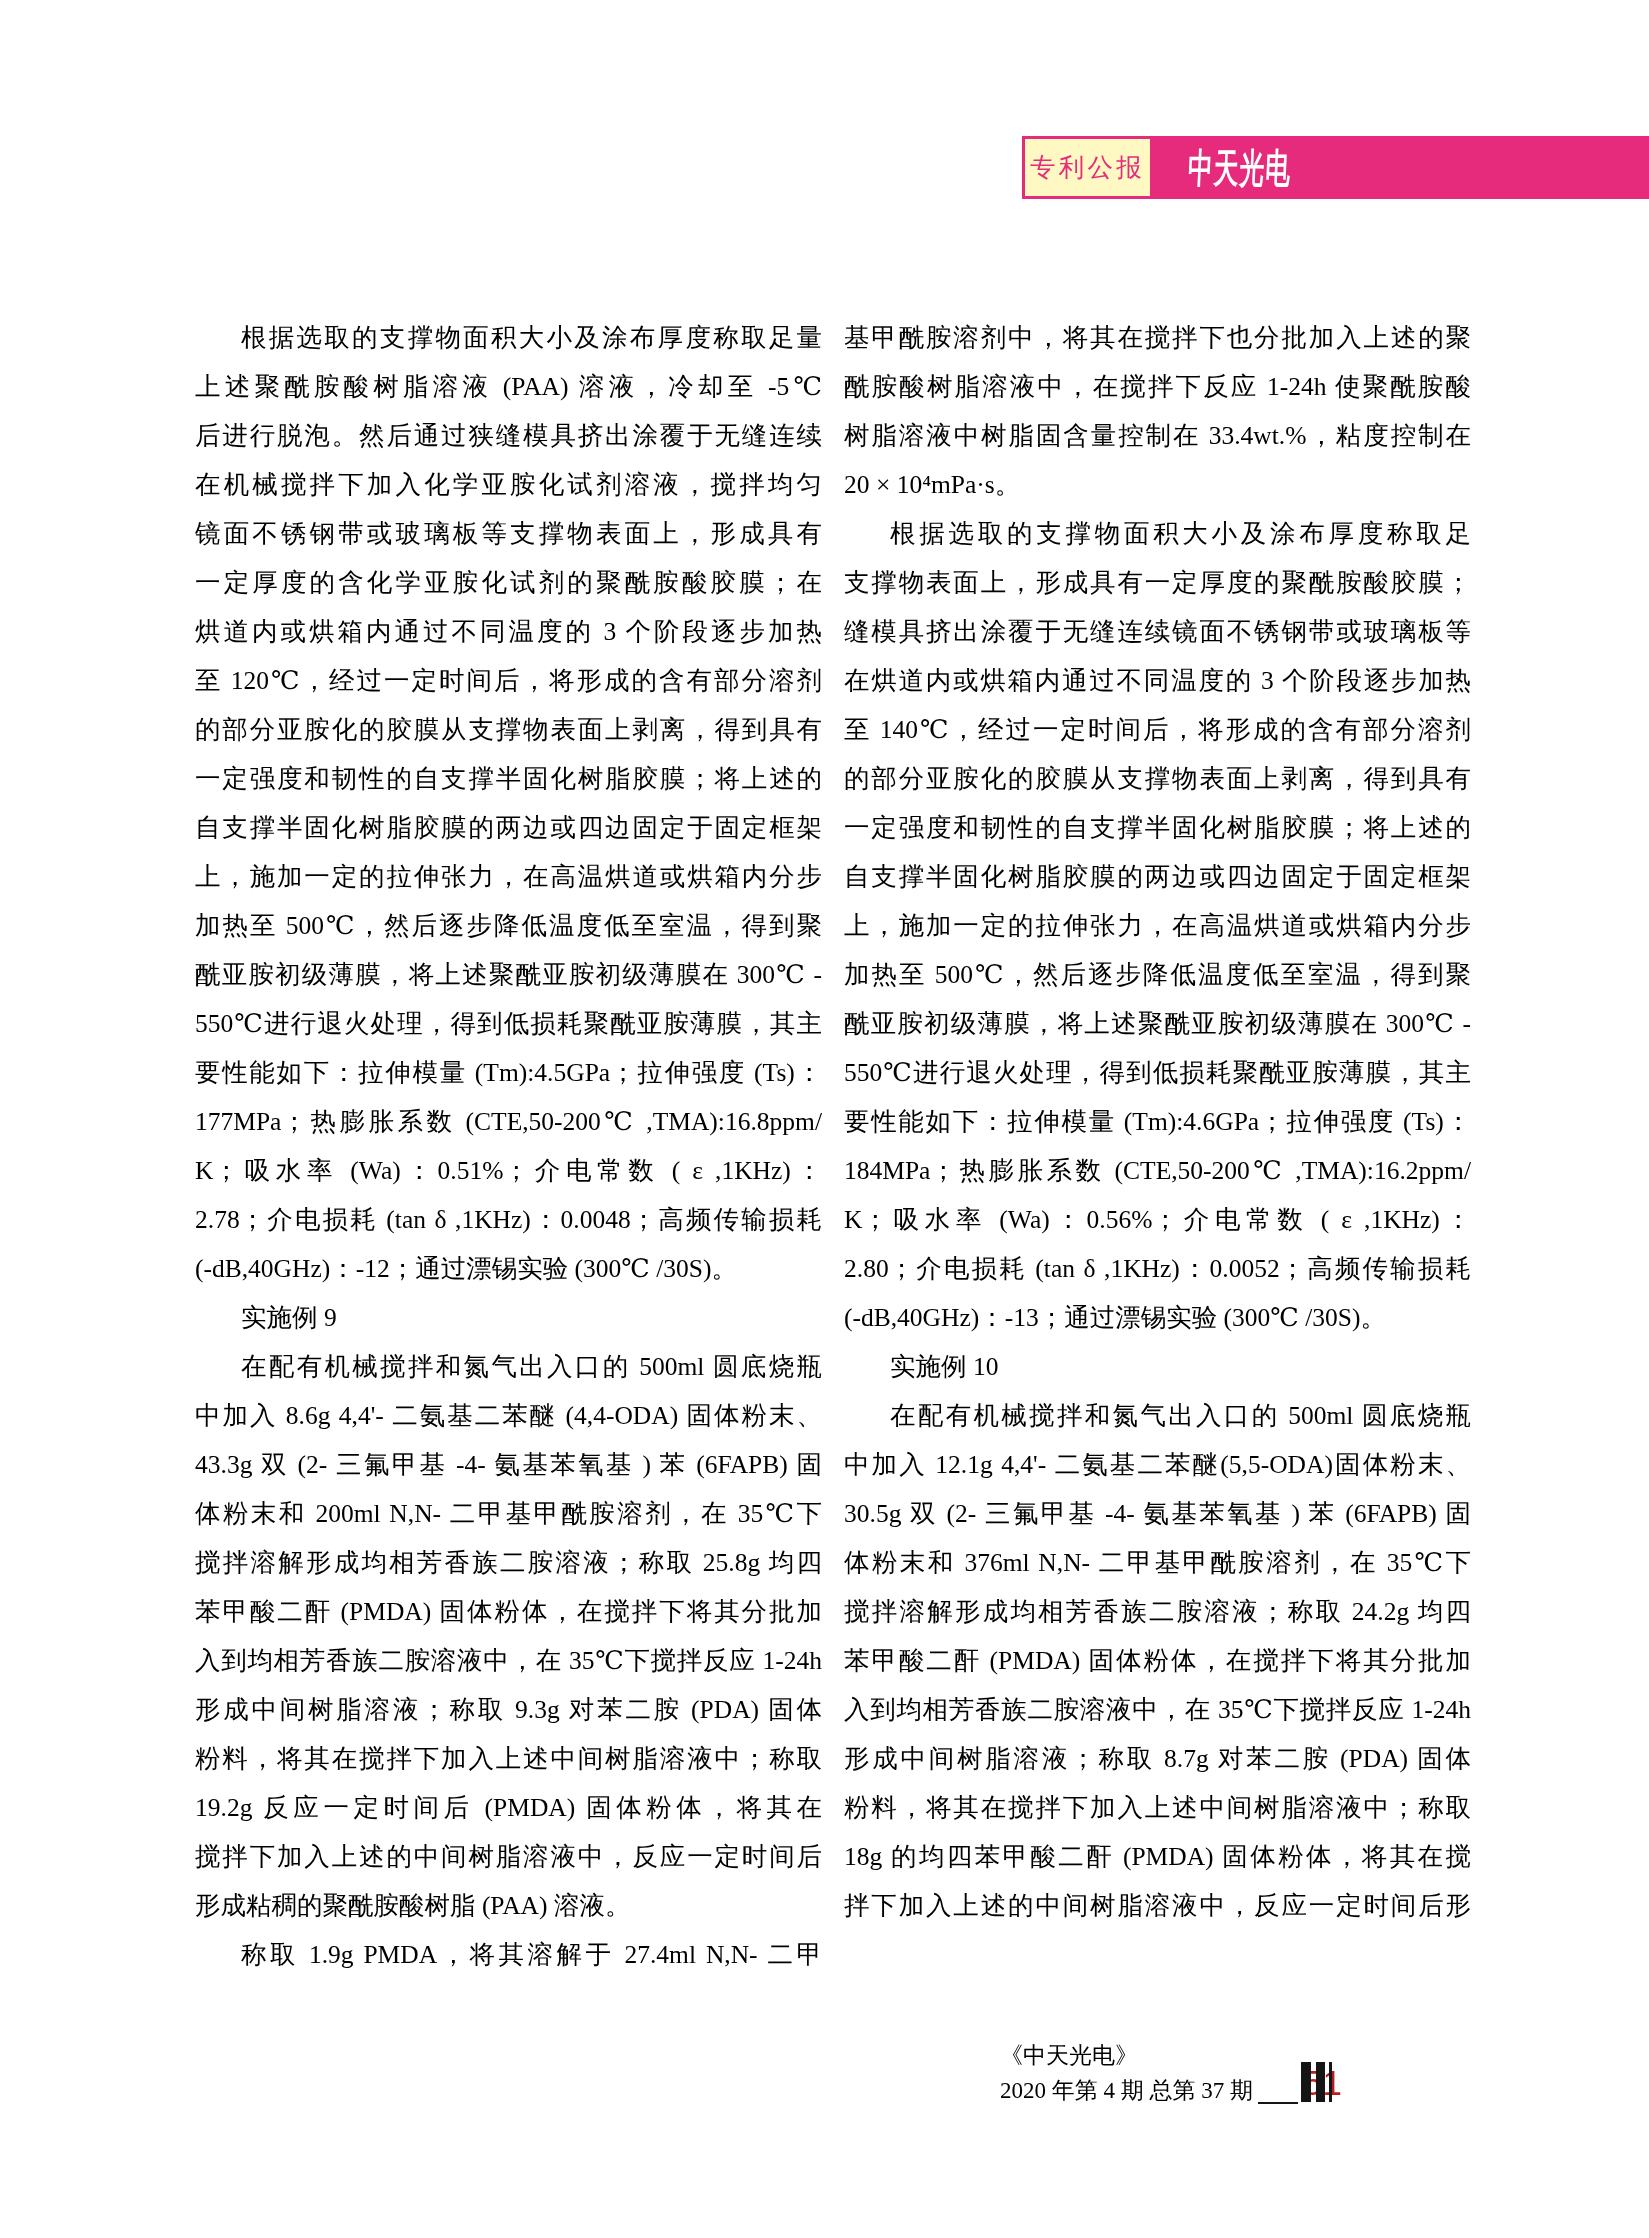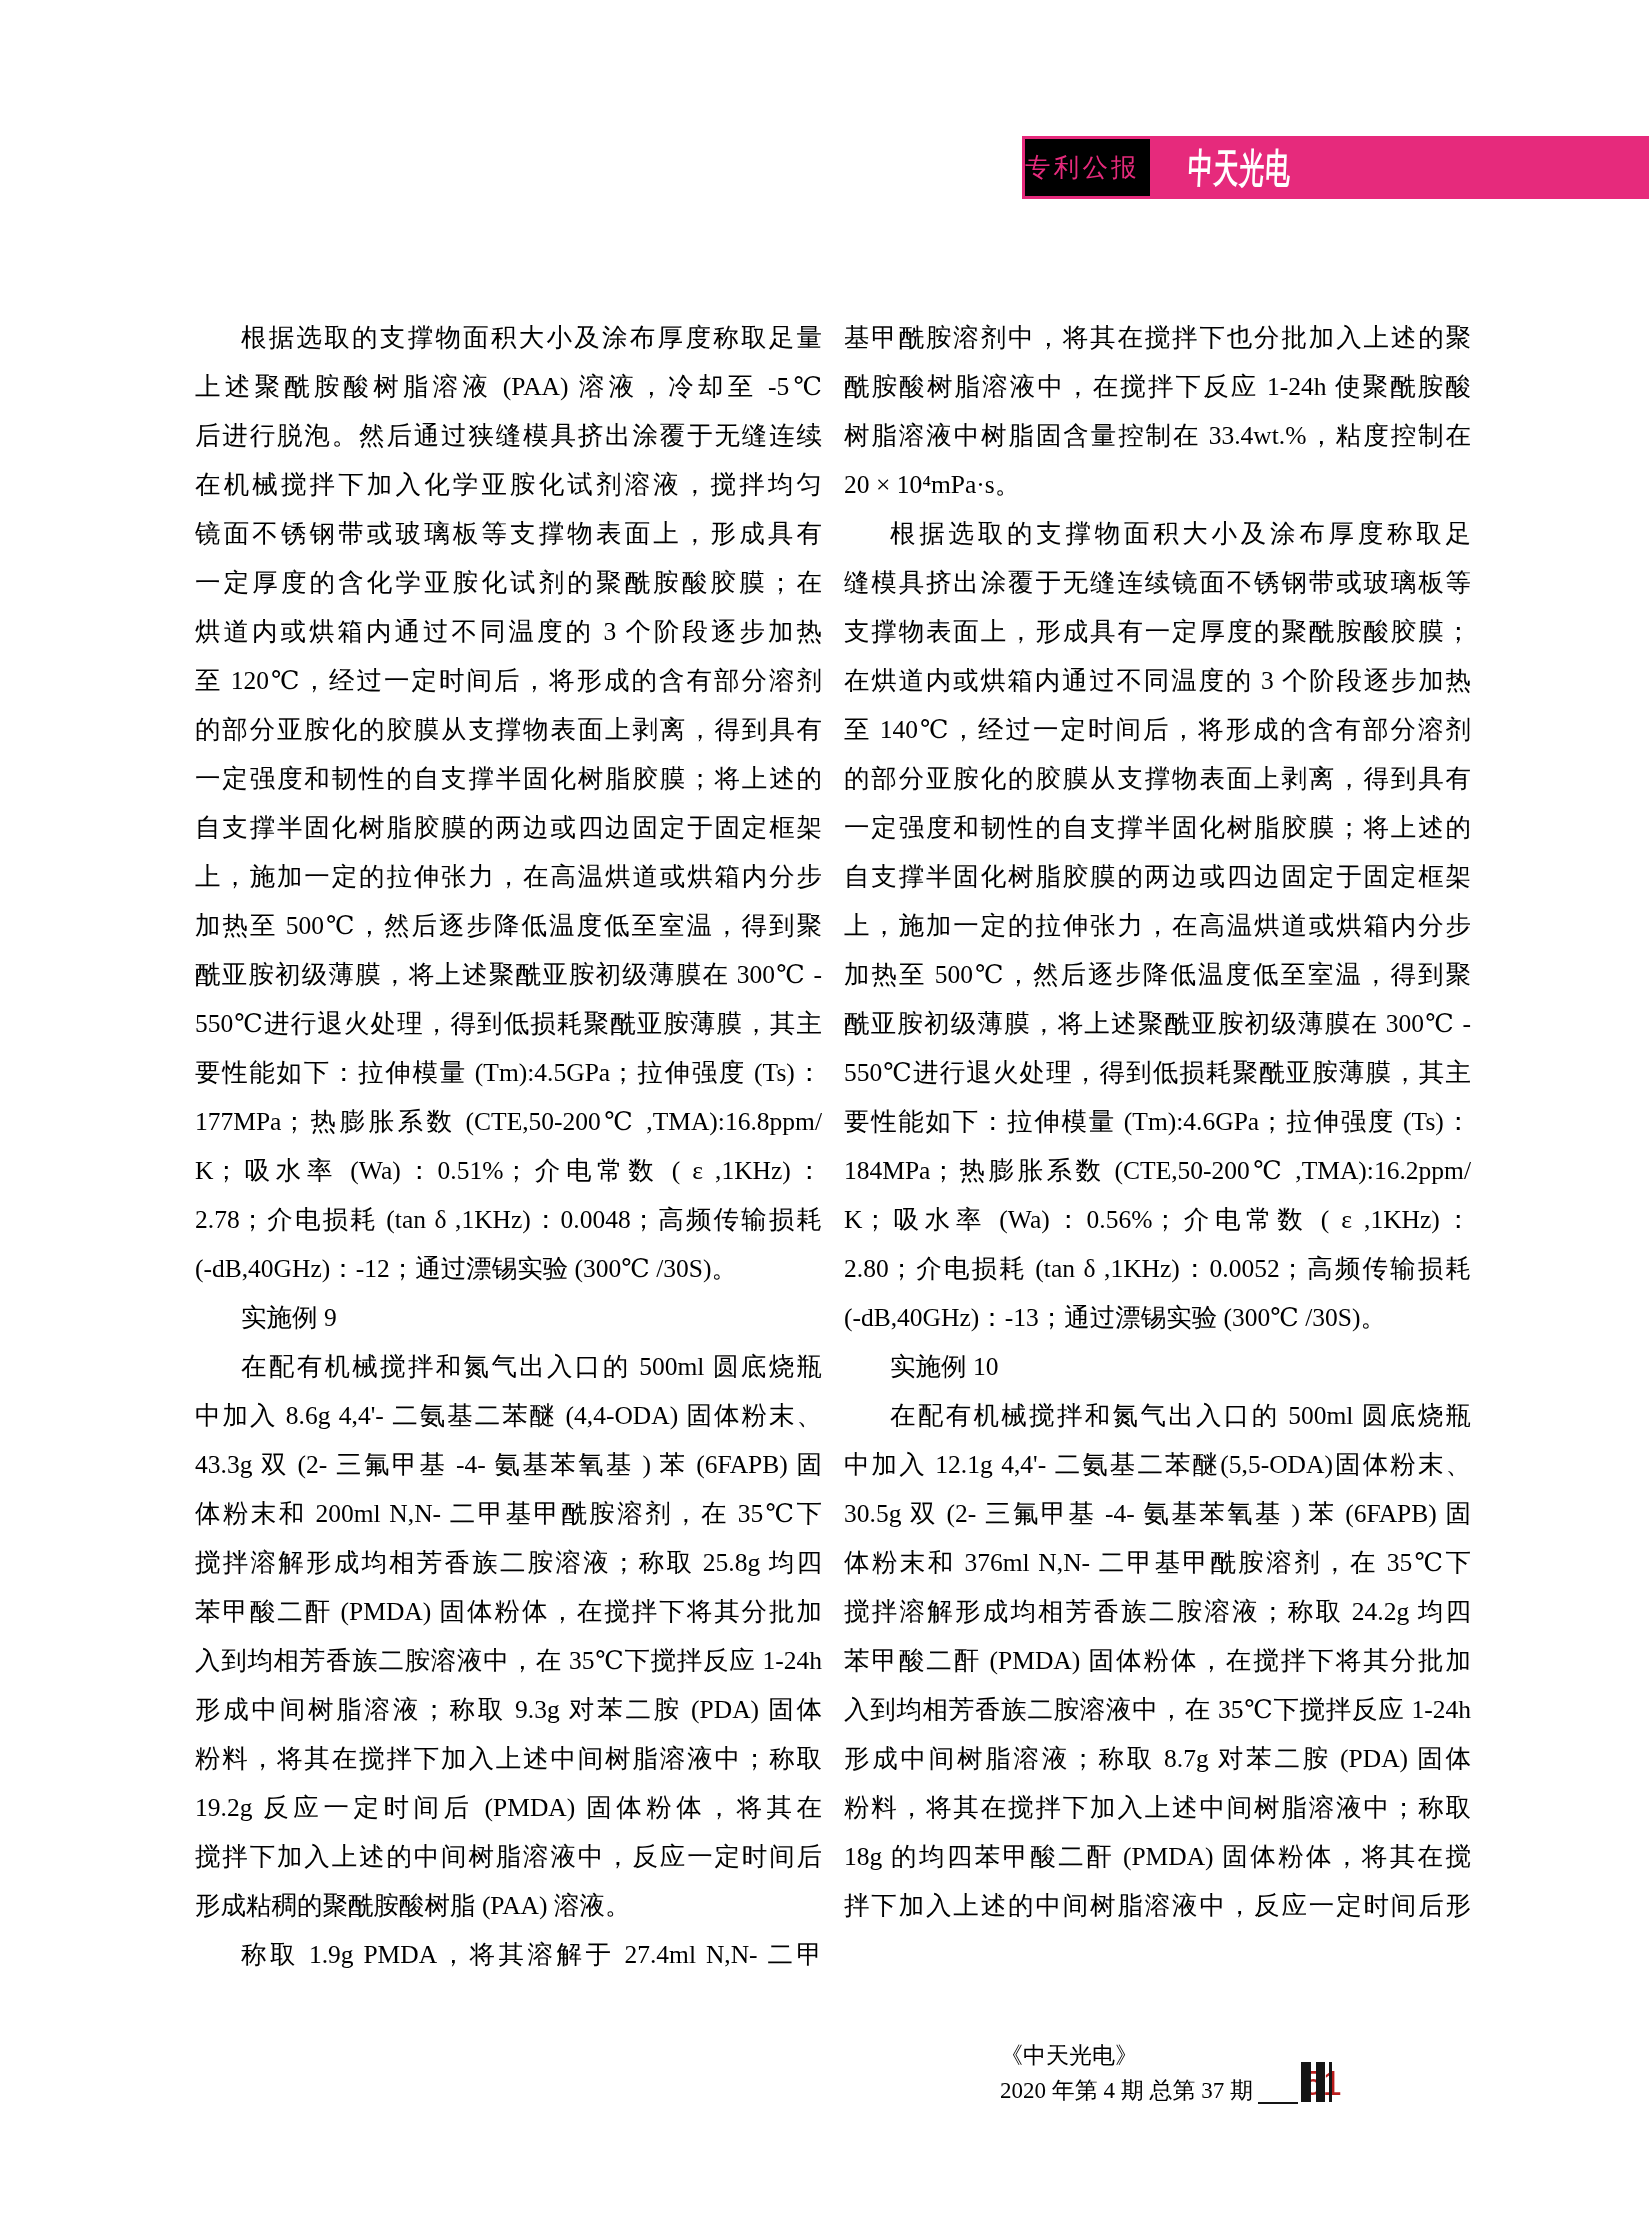--- a/index.html
+++ b/index.html
@@ -12,22 +12,22 @@
     color:#000;
     overflow:hidden;
   }
   
   .header-band{
     position:absolute;left:1152px;top:136px;width:498px;height:63px;
     background:#e62a7c;
   }
   .header-tab{
     position:absolute;left:1022px;top:136px;width:131px;height:63px;
-    background:#000000;border:3.2px solid #e62a7c;box-sizing:border-box;
-    display:flex;align-items:center;justify-content:flex-start;
+    background:#fef9c3;border:3.2px solid #e62a7c;box-sizing:border-box;
+    display:flex;align-items:center;justify-content:center;
     font-size:25.5px;letter-spacing:3.2px;color:#e62a7c;
     font-family:"Liberation Sans","DejaVu Sans",sans-serif;
   }
   .brand-logo{
     position:absolute;left:1188px;top:139px;height:59px;
     display:flex;align-items:center;
     font-size:40px;font-weight:bold;color:#ffffff;
     letter-spacing:1.6px;
     transform:scaleX(0.62) skewX(-4deg);transform-origin:left center;
     white-space:nowrap;
@@ -111,22 +111,22 @@
     <div class="line">搅拌下加入上述的中间树脂溶液中，反应一定时间后</div>
     <div class="line end">形成粘稠的聚酰胺酸树脂 (PAA) 溶液。</div>
     <div class="line indent">称取 1.9g PMDA，将其溶解于 27.4ml N,N- 二甲</div>
   </div>
 <div class="column column-right">
     <div class="line">基甲酰胺溶剂中，将其在搅拌下也分批加入上述的聚</div>
     <div class="line">酰胺酸树脂溶液中，在搅拌下反应 1-24h 使聚酰胺酸</div>
     <div class="line">树脂溶液中树脂固含量控制在 33.4wt.%，粘度控制在</div>
     <div class="line end">20 × 10⁴mPa·s。</div>
     <div class="line indent">根据选取的支撑物面积大小及涂布厚度称取足</div>
+    <div class="line">支撑物表面上，形成具有一定厚度的聚酰胺酸胶膜；</div>
     <div class="line">缝模具挤出涂覆于无缝连续镜面不锈钢带或玻璃板等</div>
-    <div class="line">支撑物表面上，形成具有一定厚度的聚酰胺酸胶膜；</div>
     <div class="line">在烘道内或烘箱内通过不同温度的 3 个阶段逐步加热</div>
     <div class="line">至 140℃，经过一定时间后，将形成的含有部分溶剂</div>
     <div class="line">的部分亚胺化的胶膜从支撑物表面上剥离，得到具有</div>
     <div class="line">一定强度和韧性的自支撑半固化树脂胶膜；将上述的</div>
     <div class="line">自支撑半固化树脂胶膜的两边或四边固定于固定框架</div>
     <div class="line">上，施加一定的拉伸张力，在高温烘道或烘箱内分步</div>
     <div class="line">加热至 500℃，然后逐步降低温度低至室温，得到聚</div>
     <div class="line">酰亚胺初级薄膜，将上述聚酰亚胺初级薄膜在 300℃ -</div>
     <div class="line">550℃进行退火处理，得到低损耗聚酰亚胺薄膜，其主</div>
     <div class="line">要性能如下：拉伸模量 (Tm):4.6GPa；拉伸强度 (Ts)：</div>

